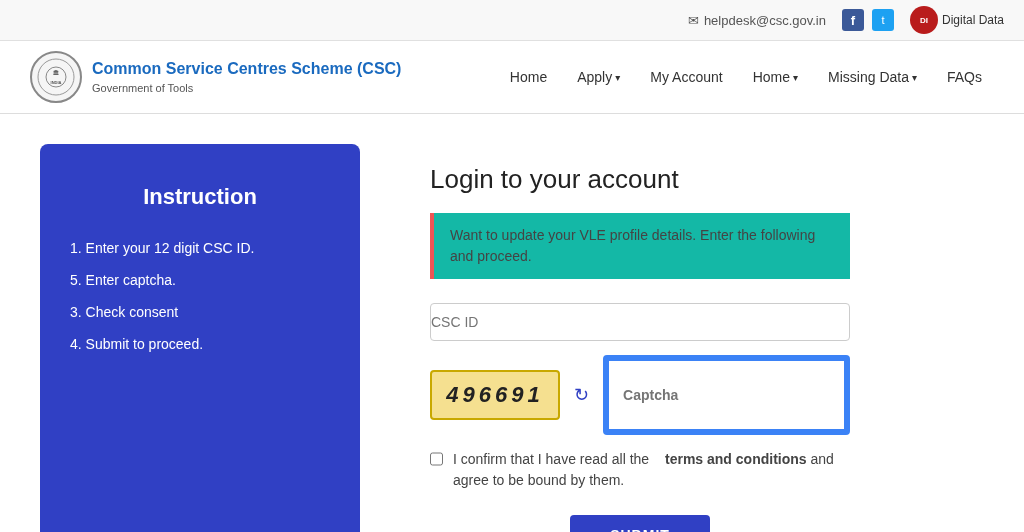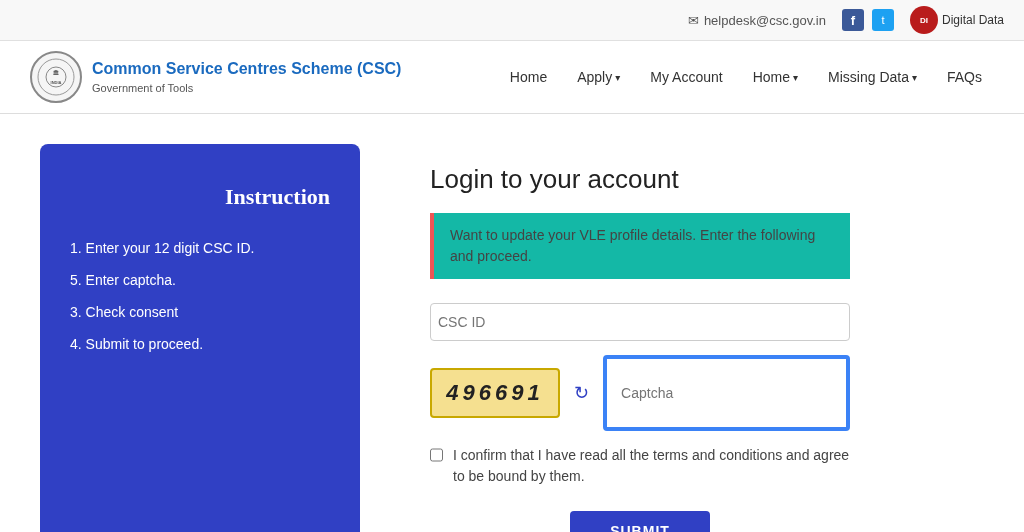--- a/index.html
+++ b/index.html
@@ -95,22 +95,21 @@
       color: white;
       display: flex;
       flex-direction: column;
       align-items: flex-start;
     }
     .instruction-title {
       font-size: 22px;
       font-weight: bold;
       margin-bottom: 24px;
       width: 100%;
-      text-align: right;
-      font-family: Liberation Serif, serif;
+      text-align: center;
     }
     .instruction-list { list-style: none; line-height: 2; font-size: 14px; }
     .instruction-list li { margin-bottom: 4px; }
 
     
     .login-section {
       flex: 1;
       padding: 20px 30px;
       max-width: 480px;
     }
@@ -125,21 +124,21 @@
       padding: 12px 16px;
       background: #14b8a6;
       margin-bottom: 24px;
       font-size: 14px;
       color: #444;
       line-height: 1.5;
     }
     .form-group { margin-bottom: 14px; }
     .form-input {
       width: 100%;
-      padding: 10px 7px;
+      padding: 10px 0;
       border: 1px solid #ccc;
       border-radius: 4px;
       font-size: 14px;
       outline: none;
     }
 
     .captcha-row {
       display: flex;
       align-items: center;
       gap: 10px;
@@ -162,40 +161,41 @@
       cursor: pointer;
       font-size: 18px;
       color: #3040c4;
       background: none;
       border: none;
       padding: 0 4px;
     }
     .captcha-input {
       flex: 1;
       padding: 26px 14px;
-      border: 4px solid #3b82f6;
+      border: 6px solid #3b82f6;
       border-radius: 4px;
       font-size: 14px;
       outline: none;
+      font-weight: bold;
     }
 
     .consent-row {
       display: flex;
       align-items: flex-start;
       gap: 10px;
       margin-bottom: 24px;
       font-size: 14px;
       color: #444;
       line-height: 1.5;
     }
     .consent-row input[type="checkbox"] {
       margin-top: 3px;
       width: 14px; height: 14px;
     }
-    .terms-bold { font-weight: normal; }
+    .terms-bold { font-weight: bold; margin-left: 12px; }
 
     .submit-btn {
       background: #3040c4;
       color: white;
       border: none;
       padding: 12px 40px;
       font-size: 14px;
       font-weight: bold;
       letter-spacing: 1px;
       border-radius: 4px;

